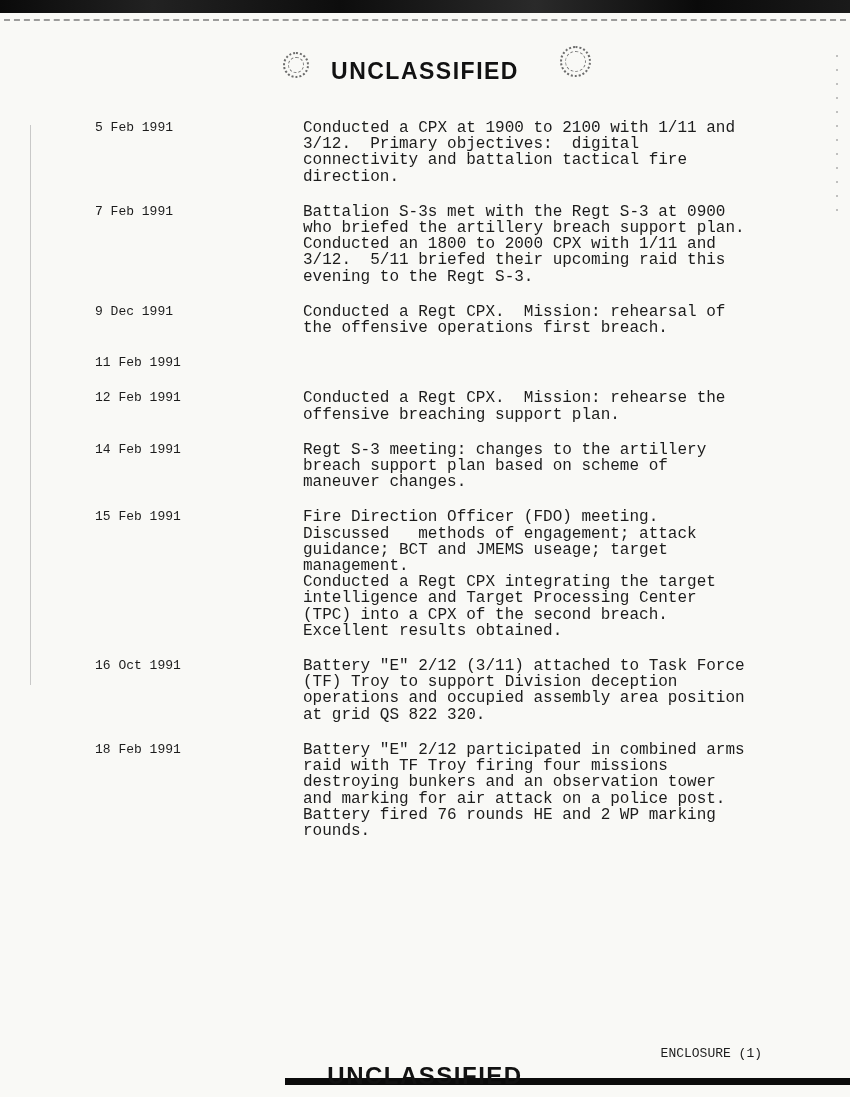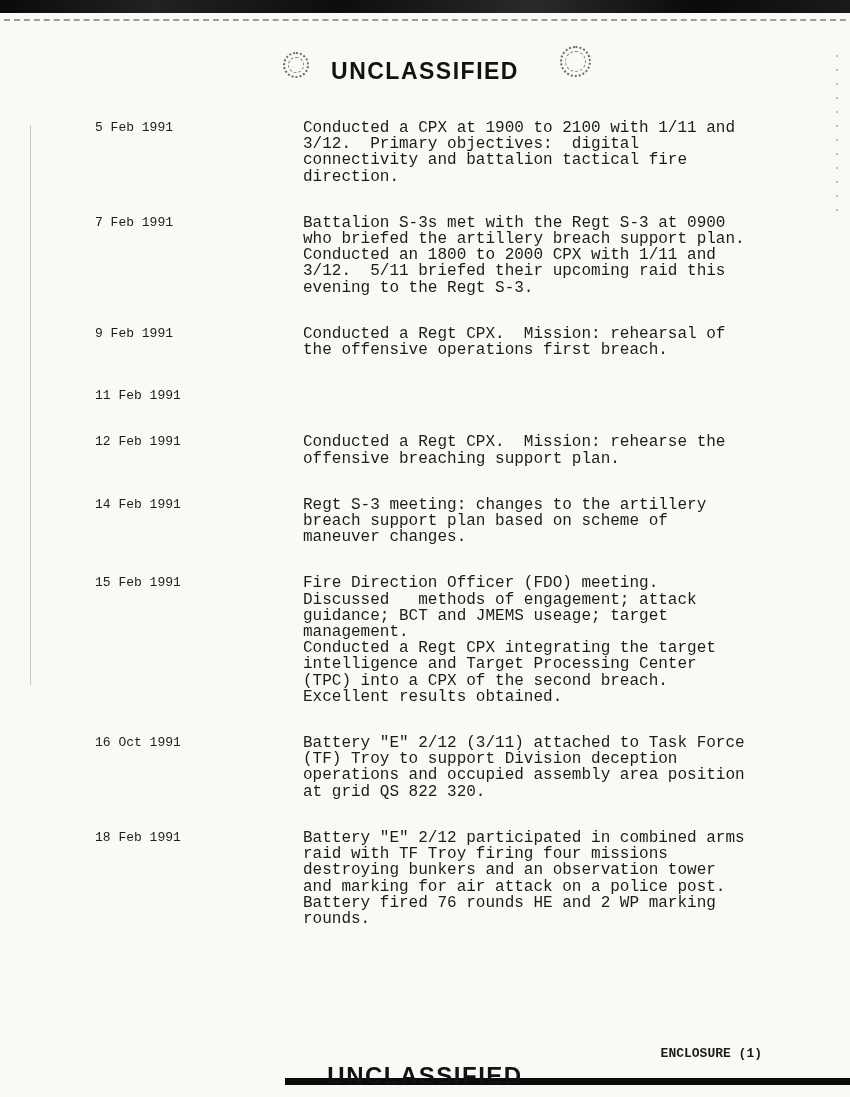--- a/index.html
+++ b/index.html
@@ -89,21 +89,21 @@
   .seal-right { left: 560px; top: 46px; width: 27px; height: 27px; }
 
   
   .entries {
     position: absolute;
     top: 120px;
     left: 95px;
     right: 55px;
     display: flex;
     flex-direction: column;
-    gap: 30px;
+    gap: 19px;
   }
   .entry-row {
     display: flex;
     flex-direction: row;
     align-items: flex-start;
   }
   .entry-date {
     flex: 0 0 208px;
     font-size: 13px;
     line-height: 16.2px;
@@ -115,21 +115,20 @@
     font-size: 16px;
     line-height: 16.2px;
     white-space: pre-wrap;
   }
 
   .enclosure {
     position: absolute;
     top: 1046px;
     right: 88px;
     font-size: 13px;
-    font-weight: bold;
   }
 </style>
 </head>
 <body>
 
 <div class="top-strip"></div>
 <div class="top-dashes"></div>
 <div class="left-scan-line"></div>
 <div class="right-dots"></div>
 <div class="bottom-bar"></div>
@@ -156,21 +155,21 @@
   <div class="entry-row">
     <div class="entry-date">7 Feb 1991</div>
     <div class="entry-text">Battalion S-3s met with the Regt S-3 at 0900
 who briefed the artillery breach support plan.
 Conducted an 1800 to 2000 CPX with 1/11 and
 3/12.  5/11 briefed their upcoming raid this
 evening to the Regt S-3.</div>
   </div>
 
   <div class="entry-row">
-    <div class="entry-date">9 Feb 1991</div>
+    <div class="entry-date">9 Dec 1991</div>
     <div class="entry-text">Conducted a Regt CPX.  Mission: rehearsal of
 the offensive operations first breach.</div>
   </div>
 
 
   <div class="entry-row">
     <div class="entry-date">11 Feb 1991</div>
   </div>
 
   <div class="entry-row">

